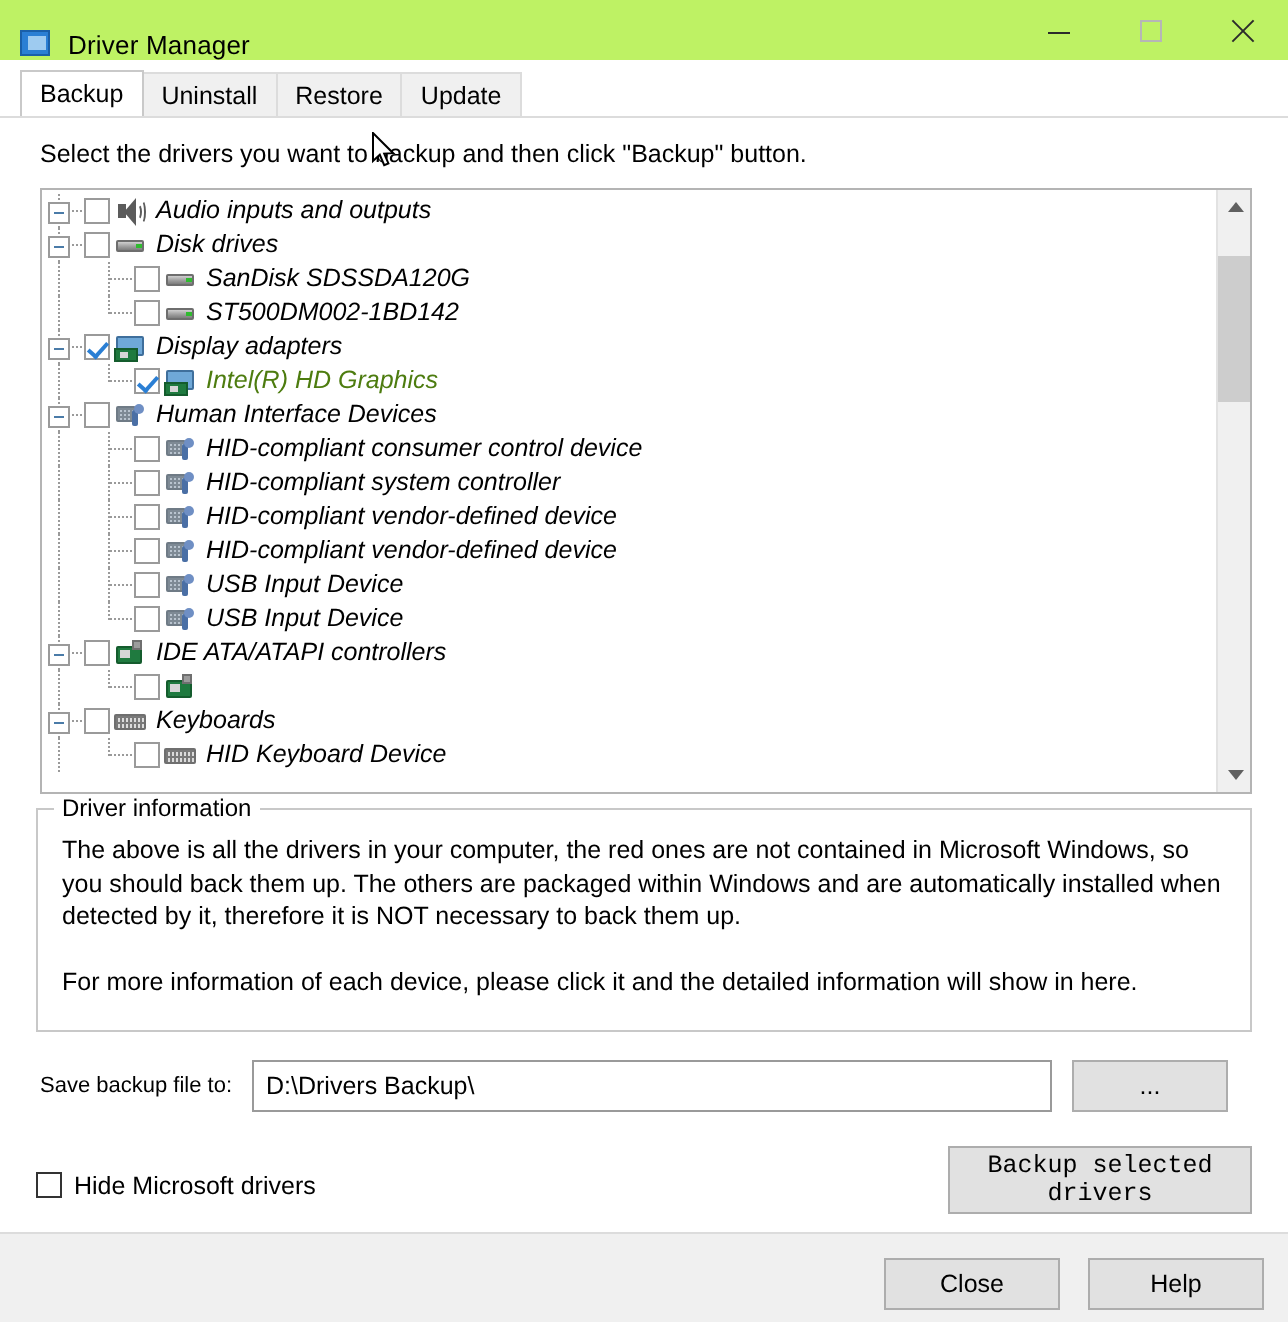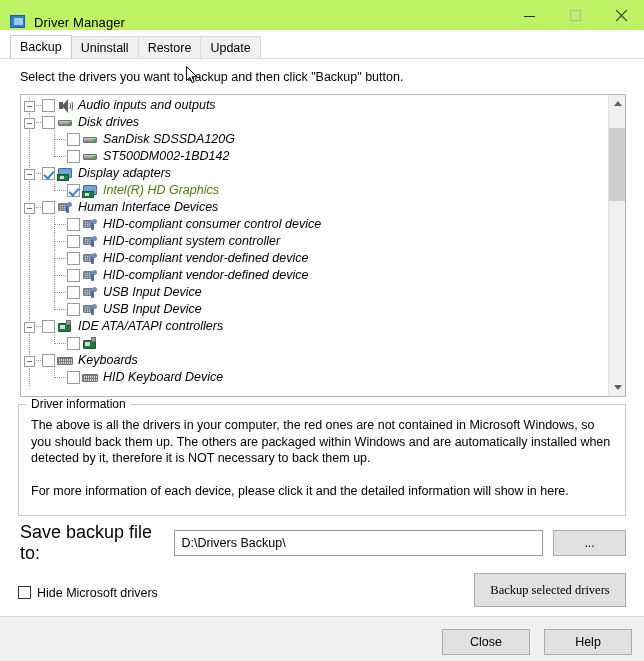--- a/index.html
+++ b/index.html
@@ -347,21 +347,21 @@
   }
   .group-body p { margin: 0; }
   .group-body p.second { margin-top: 16px; }
 
   
   .saverow {
     position: absolute; left: 20px; top: 530px;
     width: 606px; height: 26px;
     display: flex; align-items: center;
   }
-  .savelabel { font-size: 18px; margin-right: 10px; }
+  .savelabel { font-size: 11px; margin-right: 10px; }
   .pathinput {
     width: 400px; height: 26px;
     border: 1px solid #9a9a9a;
     background: #fff;
     font-family: "Liberation Sans", sans-serif;
     font-size: 12.5px;
     padding: 0 6px;
     color: #000;
     outline: none;
   }
@@ -387,21 +387,21 @@
     background: #fff;
     margin-right: 6px;
   }
   .ms-text { font-size: 12.5px; }
 
   .backupbtn {
     position: absolute; left: 474px; top: 573px;
     width: 152px; height: 34px;
     background: #e1e1e1;
     border: 1px solid #adadad;
-    font-family: Liberation Serif, serif;
+    font-family: Liberation Mono, monospace;
     font-size: 12.5px;
     color: #000;
     cursor: default;
   }
 
   
   .bottombar {
     position: absolute; left: 0; top: 616px;
     width: 644px; height: 45px;
     background: #f0f0f0;

